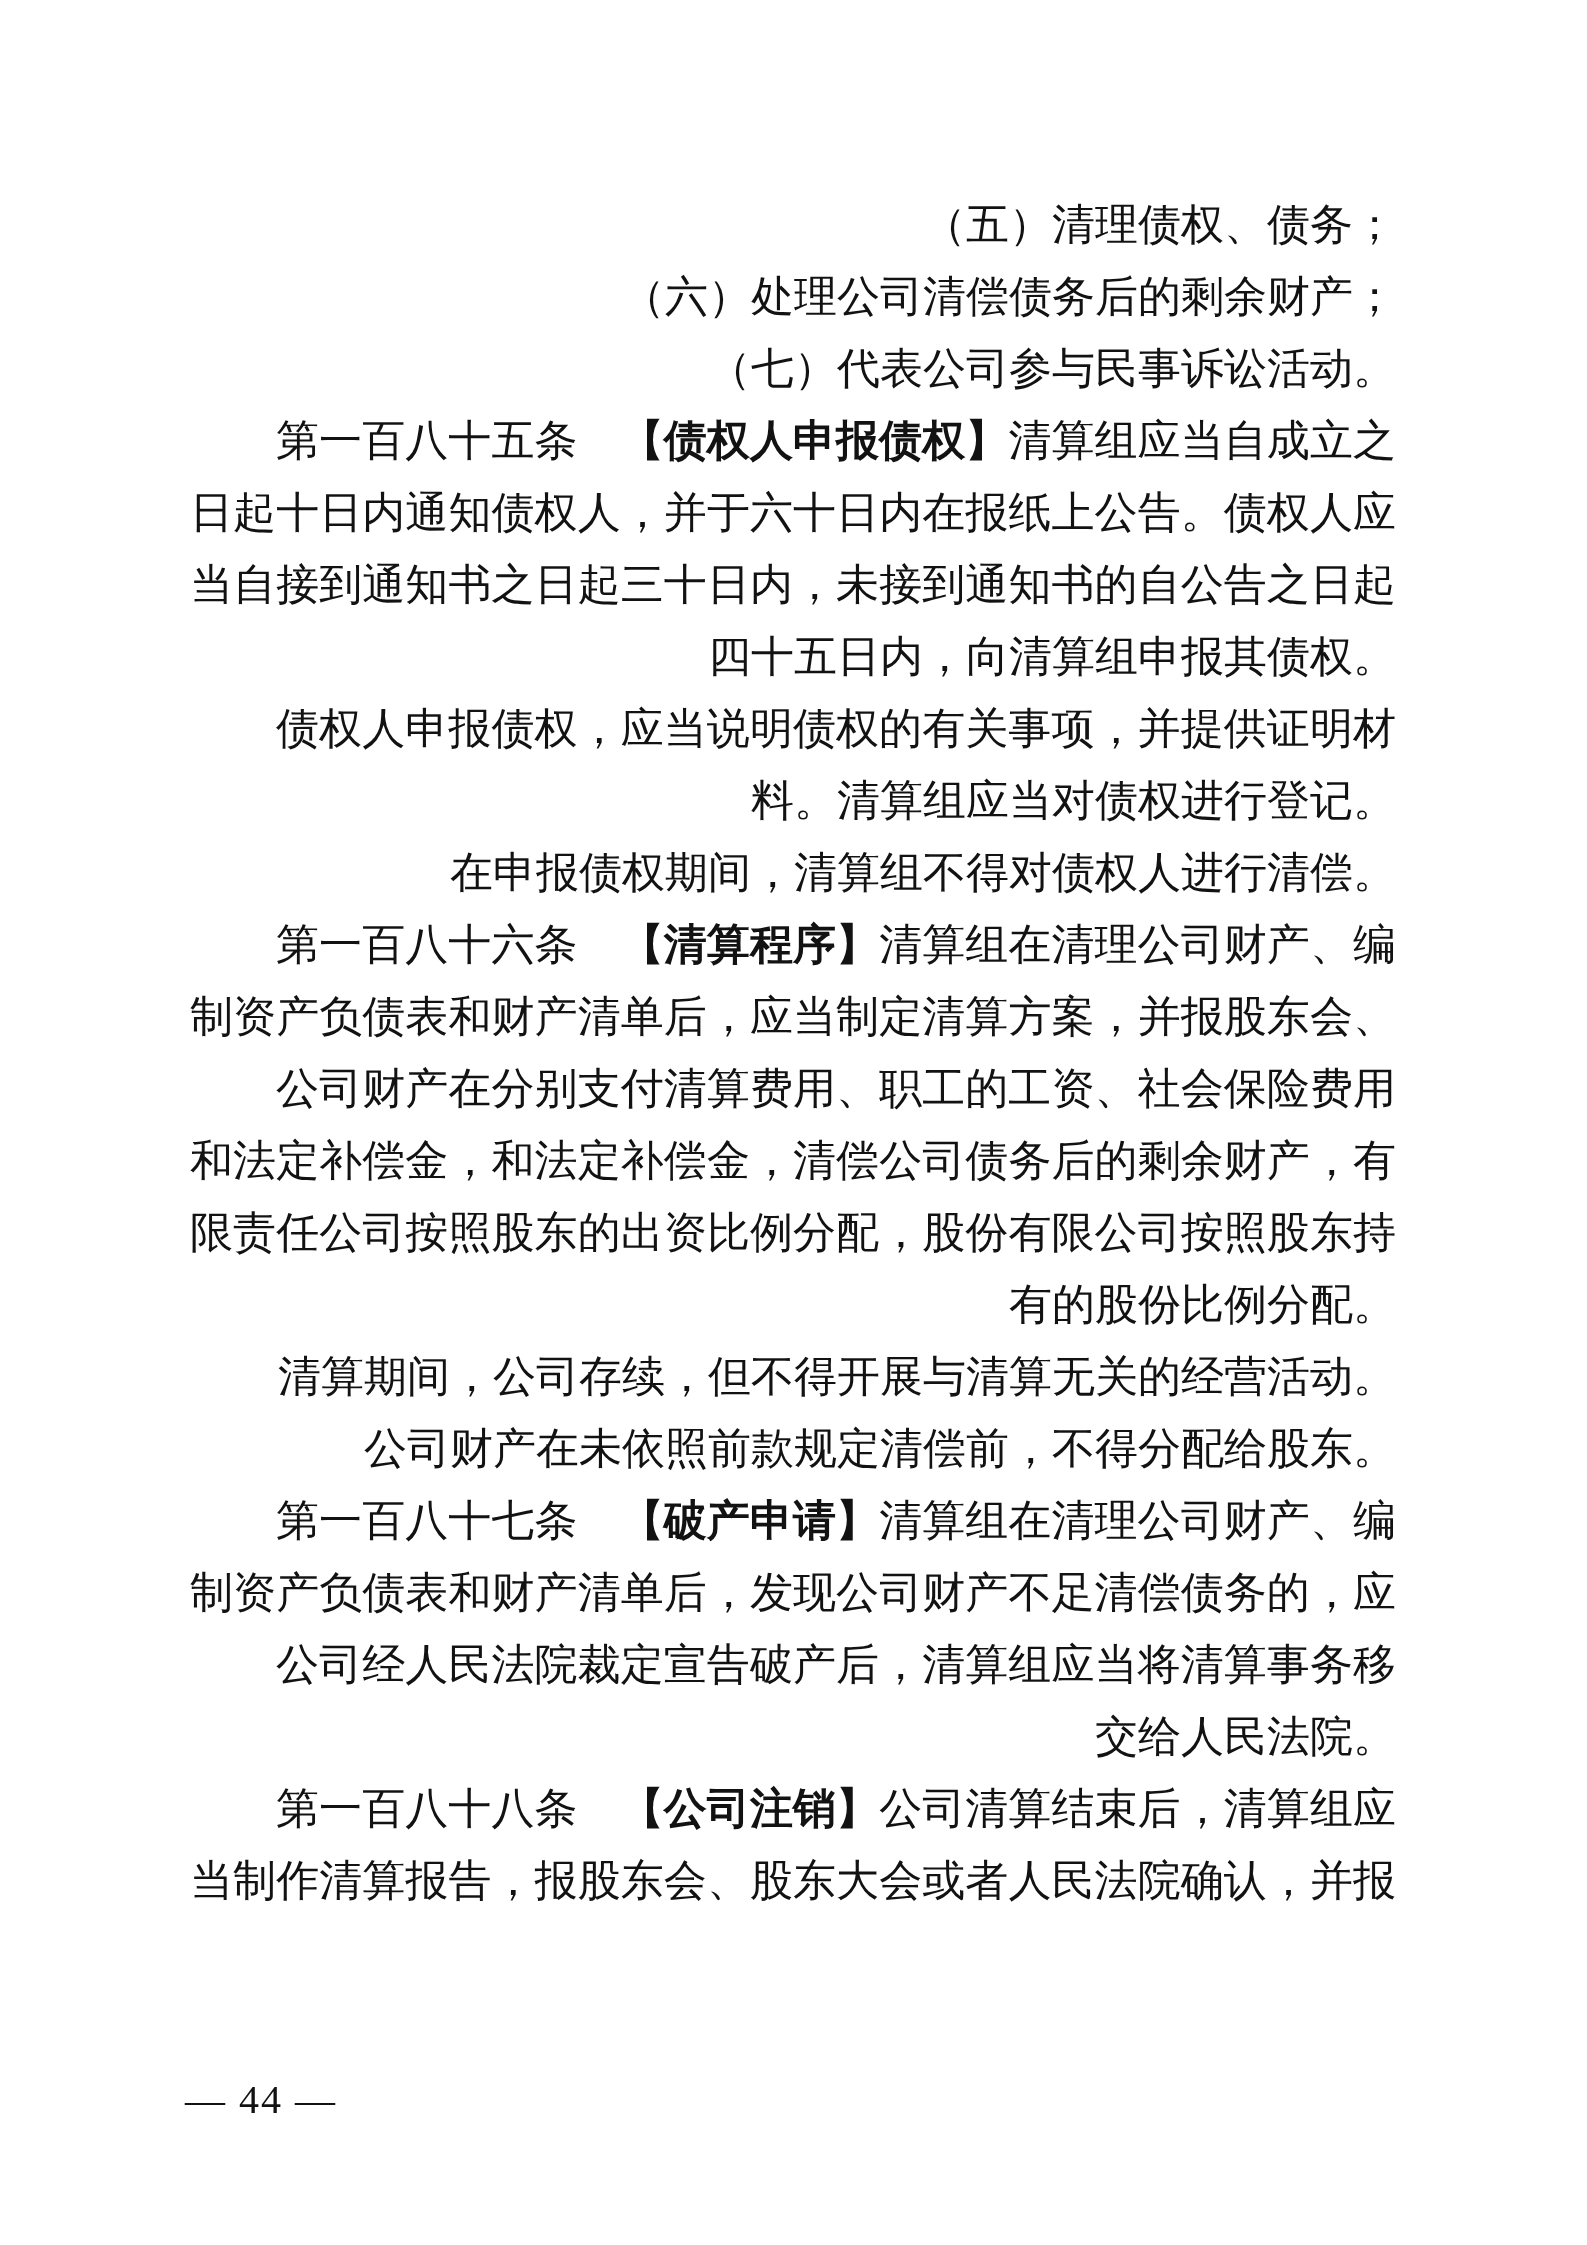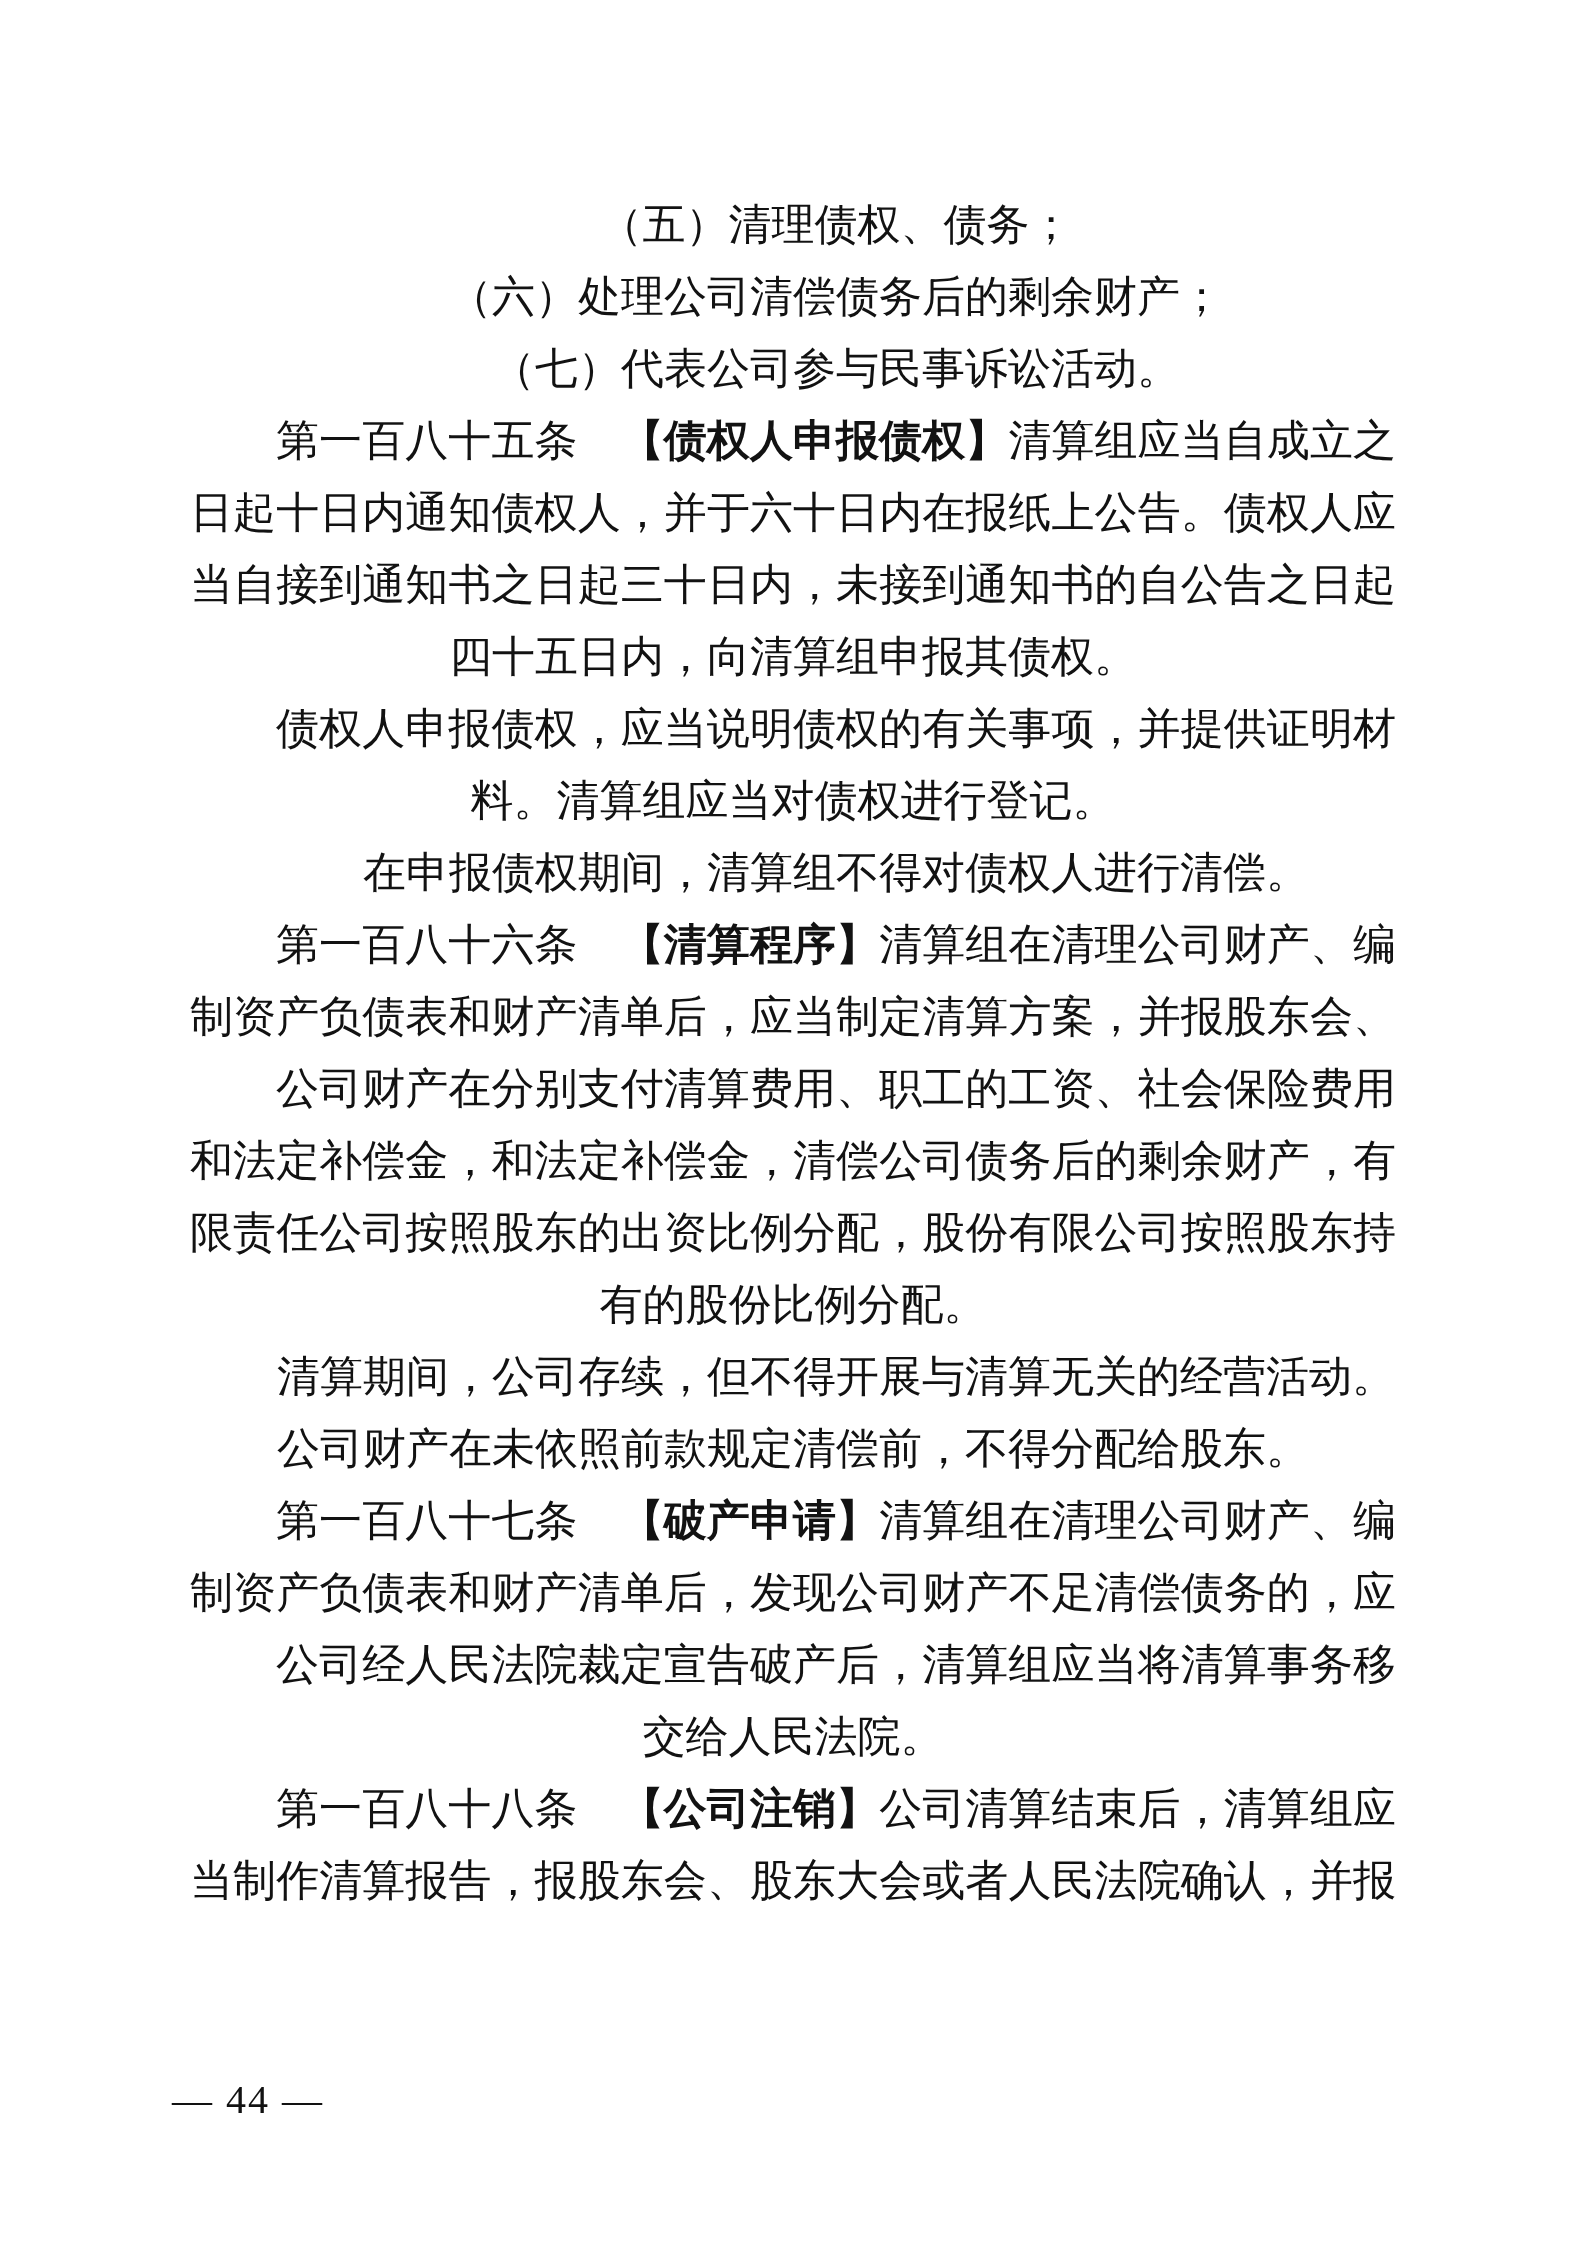--- a/index.html
+++ b/index.html
@@ -21,41 +21,41 @@
     left: 190px;
     top: 189px;
     width: 1206px;
   }
   .line {
     font-size: 43px;
     line-height: 72px;
     height: 72px;
     letter-spacing: 0;
     color: #121212;
-    text-align: center;
+    text-align: right;
     white-space: normal;
   }
   .line.indent {
     text-indent: 86px;
   }
   .line.justify {
     text-align: justify;
     text-align-last: justify;
     text-justify: inter-character;
   }
   .run {
     font-weight: normal;
   }
   .run.bold {
     font-family: Liberation Serif, serif;
     font-weight: 700;
   }
   .page-number {
     position: absolute;
-    left: 172px;
+    left: 185px;
     top: 2078px;
     font-size: 40px;
     line-height: 44px;
     color: #121212;
     letter-spacing: 2px;
     font-family: "Liberation Serif", "DejaVu Serif", serif;
     text-align: center;
   }
 </style>
 </head>

